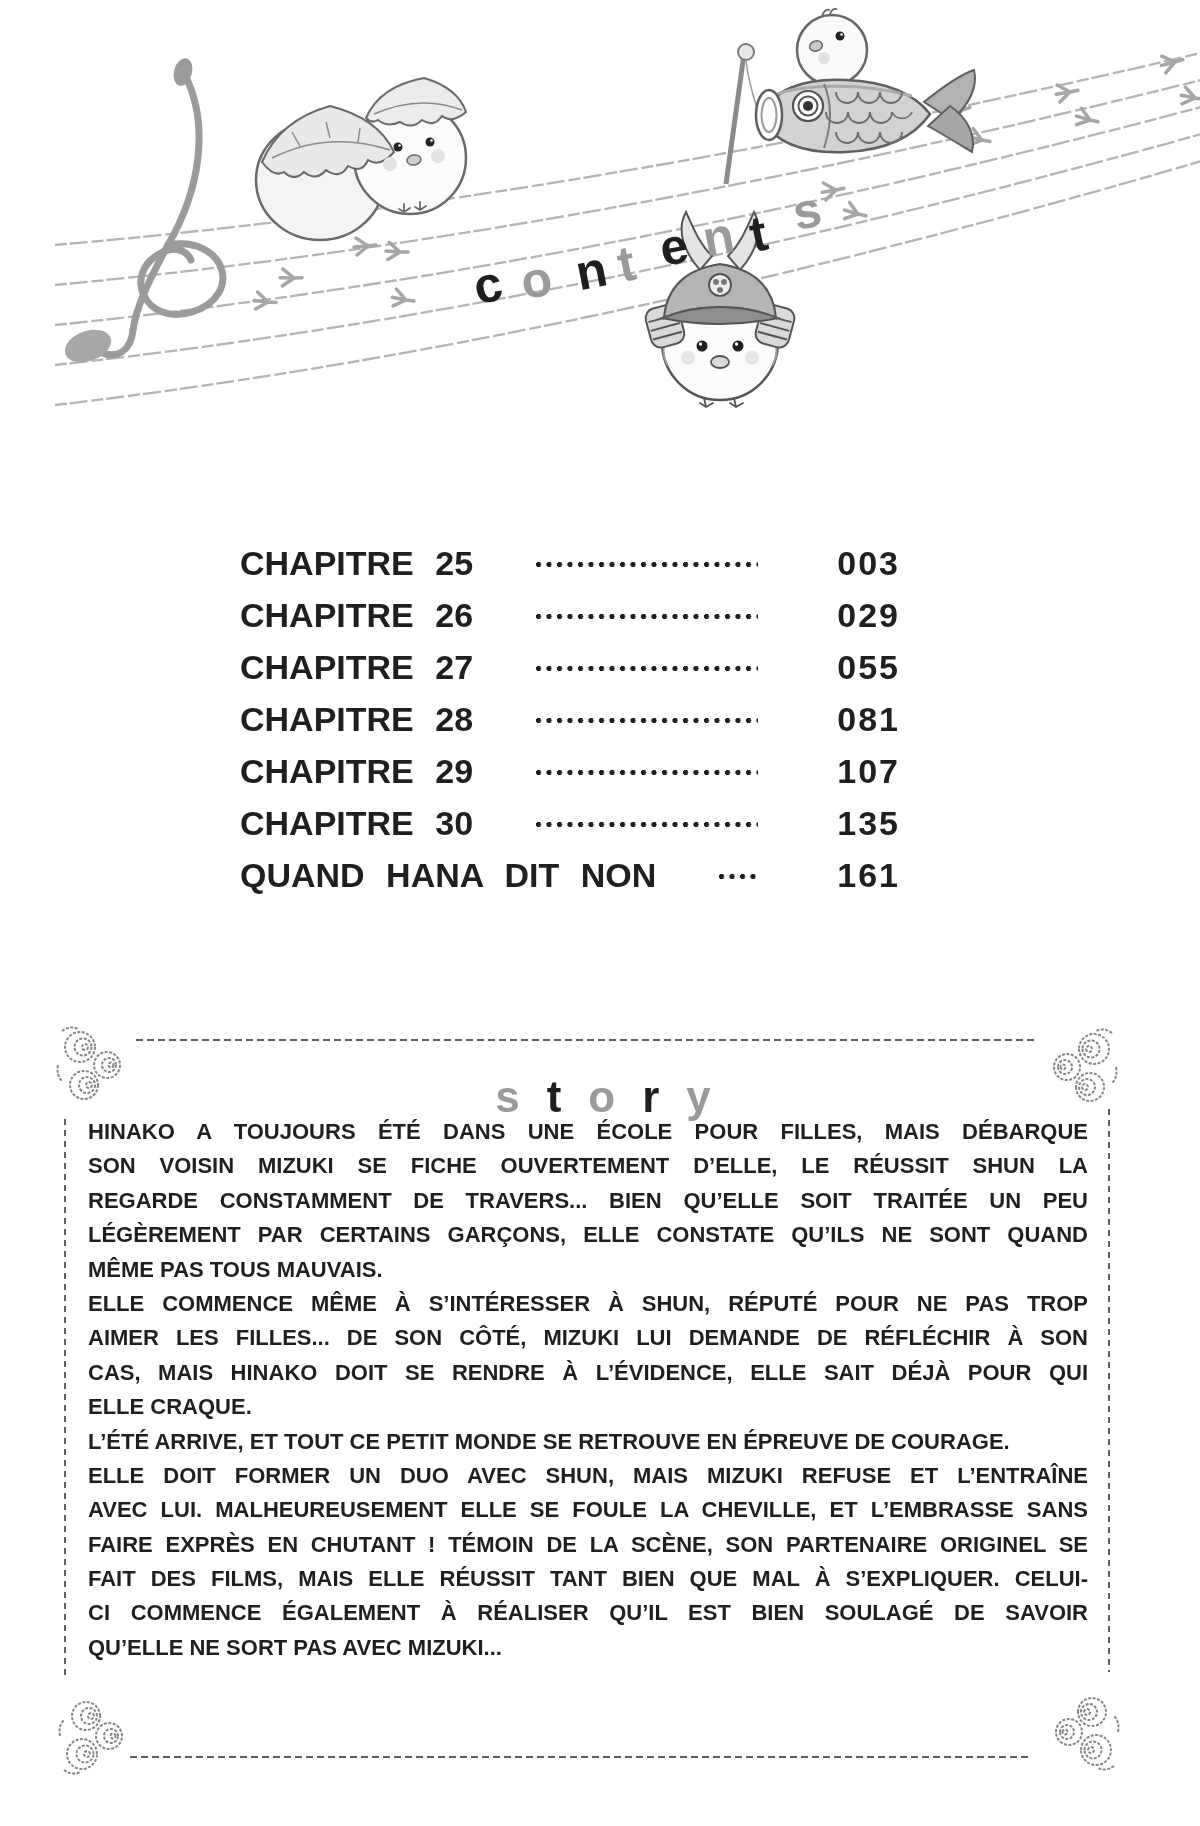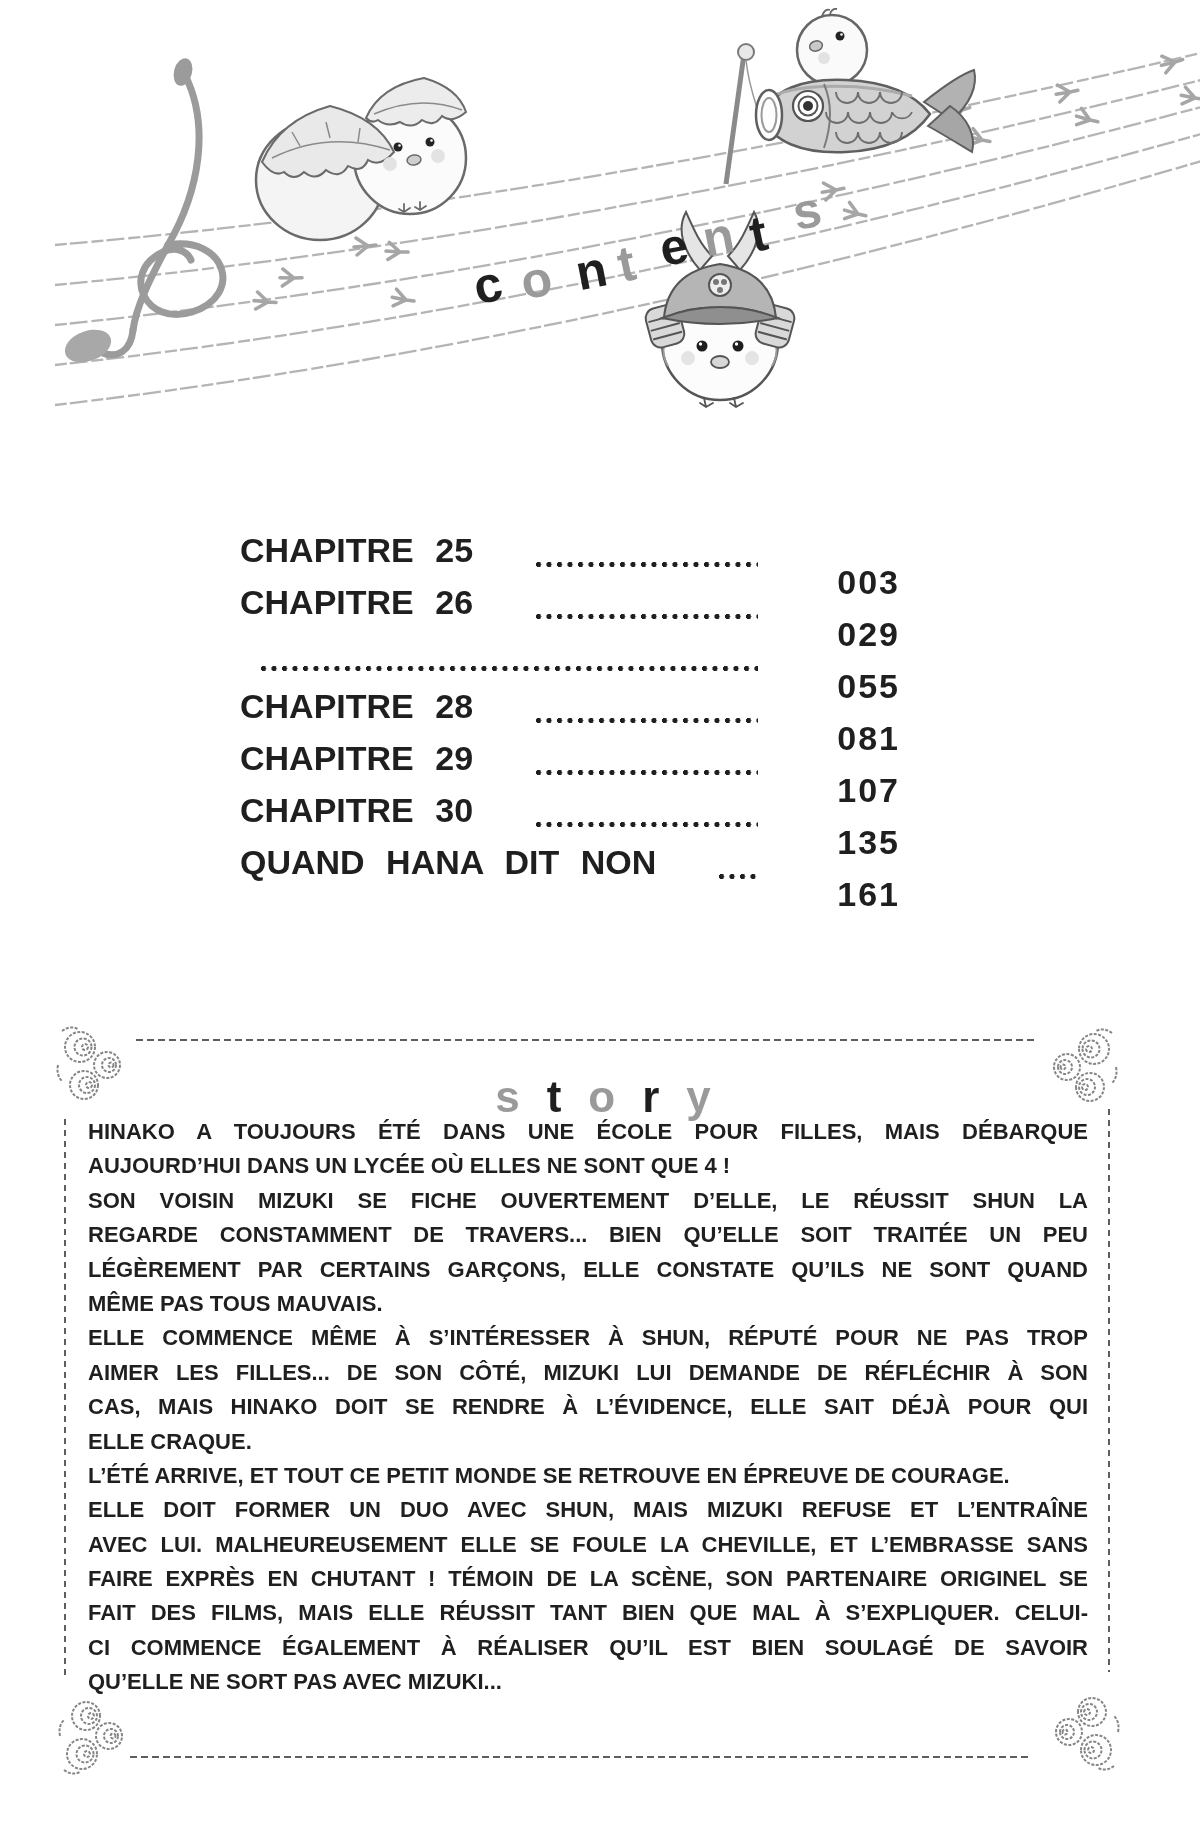--- a/index.html
+++ b/index.html
@@ -21,21 +21,21 @@
   .contents-word .lt:nth-child(1){left:474px;top:260px;transform:rotate(-12deg);}
   .contents-word .lt:nth-child(2){left:521px;top:255px;transform:rotate(-11deg);}
   .contents-word .lt:nth-child(3){left:576px;top:246px;transform:rotate(-11deg);}
   .contents-word .lt:nth-child(4){left:618px;top:239px;transform:rotate(-12deg);}
   .contents-word .lt:nth-child(5){left:660px;top:222px;transform:rotate(-11deg);}
   .contents-word .lt:nth-child(6){left:703px;top:212px;transform:rotate(-11deg);}
   .contents-word .lt:nth-child(7){left:750px;top:209px;transform:rotate(-12deg);}
   .contents-word .lt:nth-child(8){left:793px;top:186px;transform:rotate(-11deg);}
   
   .toc{position:absolute;left:240px;top:531px;width:660px;}
-  .toc-row{display:flex;align-items:flex-start;height:52px;gap:42px;}
+  .toc-row{display:flex;align-items:flex-end;height:52px;gap:42px;}
   .toc-label{
     font-size:34px;font-weight:700;color:var(--ink,#232323);
     letter-spacing:0;word-spacing:12px;white-space:nowrap;
   }
   .leader{
     flex:1;height:7px;margin:0 16px 0 20px;align-self:center;
     margin-top:14px;
     background-image:radial-gradient(circle at 3.5px 3.5px, var(--ink,#232323) 2.6px, rgba(0,0,0,0) 2.8px);
     background-size:10.5px 7px;background-repeat:repeat-x;
   }
@@ -213,20 +213,21 @@
       <span class="toc-label">CHAPITRE 25</span>
       <span class="leader"></span>
       <span class="toc-page">003</span>
     </div>
     <div class="toc-row">
       <span class="toc-label">CHAPITRE 26</span>
       <span class="leader"></span>
       <span class="toc-page">029</span>
     </div>
     <div class="toc-row">
+      <span class="toc-label">CHAPITRE 27</span>
       <span class="leader"></span>
       <span class="toc-page">055</span>
     </div>
     <div class="toc-row">
       <span class="toc-label">CHAPITRE 28</span>
       <span class="leader"></span>
       <span class="toc-page">081</span>
     </div>
     <div class="toc-row">
       <span class="toc-label">CHAPITRE 29</span>
@@ -311,21 +312,20 @@
     <div class="story-title">
       <span class="lt">s</span>
       <span class="lt">t</span>
       <span class="lt">o</span>
       <span class="lt">r</span>
       <span class="lt">y</span>
     </div>
 
     <div class="story-text">
       <div class="jl">HINAKO A TOUJOURS ÉTÉ DANS UNE ÉCOLE POUR FILLES, MAIS DÉBARQUE</div>
-      <div class="jl end">AUJOURD’HUI DANS UN LYCÉE OÙ ELLES NE SONT QUE 4 !</div>
       <div class="jl">SON VOISIN MIZUKI SE FICHE OUVERTEMENT D’ELLE, LE RÉUSSIT SHUN LA</div>
       <div class="jl">REGARDE CONSTAMMENT DE TRAVERS... BIEN QU’ELLE SOIT TRAITÉE UN PEU</div>
       <div class="jl">LÉGÈREMENT PAR CERTAINS GARÇONS, ELLE CONSTATE QU’ILS NE SONT QUAND</div>
       <div class="jl end">MÊME PAS TOUS MAUVAIS.</div>
       <div class="jl">ELLE COMMENCE MÊME À S’INTÉRESSER À SHUN, RÉPUTÉ POUR NE PAS TROP</div>
       <div class="jl">AIMER LES FILLES... DE SON CÔTÉ, MIZUKI LUI DEMANDE DE RÉFLÉCHIR À SON</div>
       <div class="jl">CAS, MAIS HINAKO DOIT SE RENDRE À L’ÉVIDENCE, ELLE SAIT DÉJÀ POUR QUI</div>
       <div class="jl end">ELLE CRAQUE.</div>
       <div class="jl end">L’ÉTÉ ARRIVE, ET TOUT CE PETIT MONDE SE RETROUVE EN ÉPREUVE DE COURAGE.</div>
       <div class="jl">ELLE DOIT FORMER UN DUO AVEC SHUN, MAIS MIZUKI REFUSE ET L’ENTRAÎNE</div>

